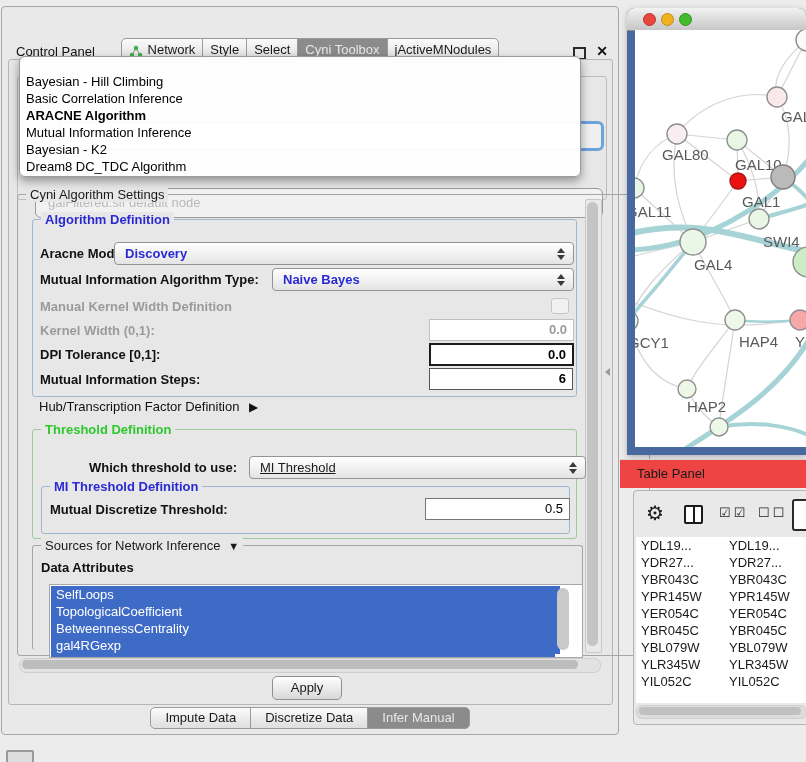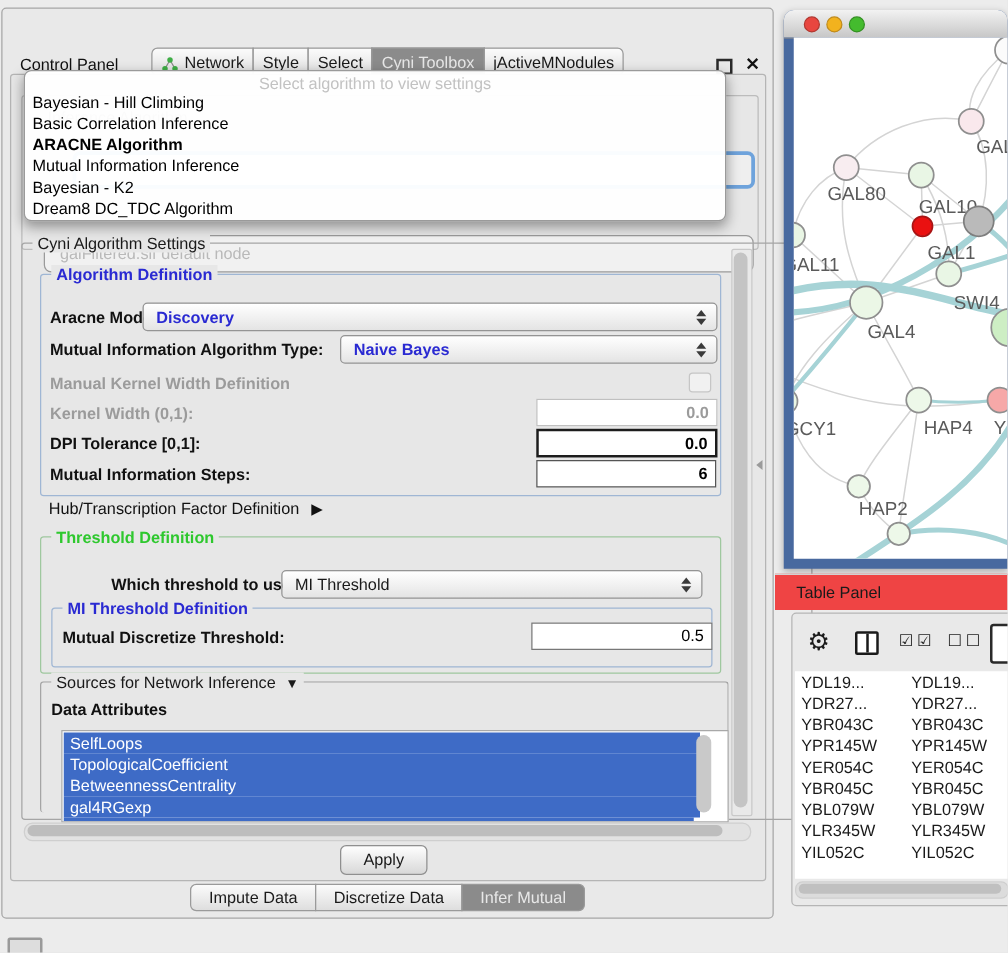--- a/index.html
+++ b/index.html
@@ -170,21 +170,20 @@
 
   <div id="cp-content" class="abs">
 
     <div id="ghost-group" class="abs">
       <span id="ghost-title" class="abs">Inference Algorithm</span>
       <div id="ghost-combo-focus" class="abs"></div>
     </div>
     <div id="ghost-combo2" class="abs">galFiltered.sif default node</div>
 
     <div id="algo-popup" class="abs">
-      <div id="popup-prompt" class="abs">Select algorithm to view settings</div>
       <div class="popup-item" style="top:16px">Bayesian - Hill Climbing</div>
       <div class="popup-item" style="top:33px">Basic Correlation Inference</div>
       <div class="popup-item bold" style="top:50px">ARACNE Algorithm</div>
       <div class="popup-item" style="top:67px">Mutual Information Inference</div>
       <div class="popup-item" style="top:84px">Bayesian - K2</div>
       <div class="popup-item" style="top:101px">Dream8 DC_TDC Algorithm</div>
     </div>
 
     <div class="group" id="settings-group" style="left:8px;top:134px;width:587px;height:460px;padding-left:44px;">
       <span class="group-title">Cyni Algorithm Settings</span>
@@ -223,21 +222,21 @@
 
       <span class="lbl" style="left:21px;top:204px;color:#111;">
         <span>Hub/Transcription Factor Definition</span>
         <span style="font-size:12px;margin-left:6px;">▶</span>
       </span>
 
       <div class="group" style="left:14px;top:234px;width:543px;height:108px;border-color:#9fc89f;">
         <span class="group-title t-green">Threshold Definition</span>
 
         <span class="lbl b" style="left:56px;top:30px;color:#111;">Which threshold to use:</span>
-        <div class="combo" style="left:192px;top:26px;width:325px;height:21px;">
+        <div class="combo" style="left:216px;top:26px;width:325px;height:21px;text-decoration:underline;">
           <span>MI Threshold</span>
           <span class="spinner"></span>
         </div>
 
         <div class="group" style="left:8px;top:56px;width:527px;height:46px;border-color:#9fb6d4;">
           <span class="group-title t-blue" style="border:none;">MI Threshold Definition</span>
           <span class="lbl b" style="left:8px;top:15px;color:#111;">Mutual Discretize Threshold:</span>
           <div class="field f-norm" style="left:383px;top:11px;width:137px;height:20px;border-color:#777;">0.5</div>
         </div>
       </div>
@@ -263,21 +262,21 @@
     <div id="settings-hscroll">
       <div id="settings-hthumb"></div>
     </div>
 
     <div id="apply-btn">Apply</div>
   </div>
 
   <div id="bottom-tabs">
     <div class="btab first">Impute Data</div>
     <div class="btab">Discretize Data</div>
-    <div class="btab sel last">Infer Mutual</div>
+    <div class="btab sel last">Infer Manual</div>
   </div>
 </div>
 
 <div id="corner-grip" class="abs"></div>
 <div id="splitter-arrow" class="abs"></div>
 
 <div id="net-window" class="abs">
   <div id="net-titlebar" class="abs">
     <div class="light" id="light-red"></div>
     <div class="light" id="light-yellow"></div>

